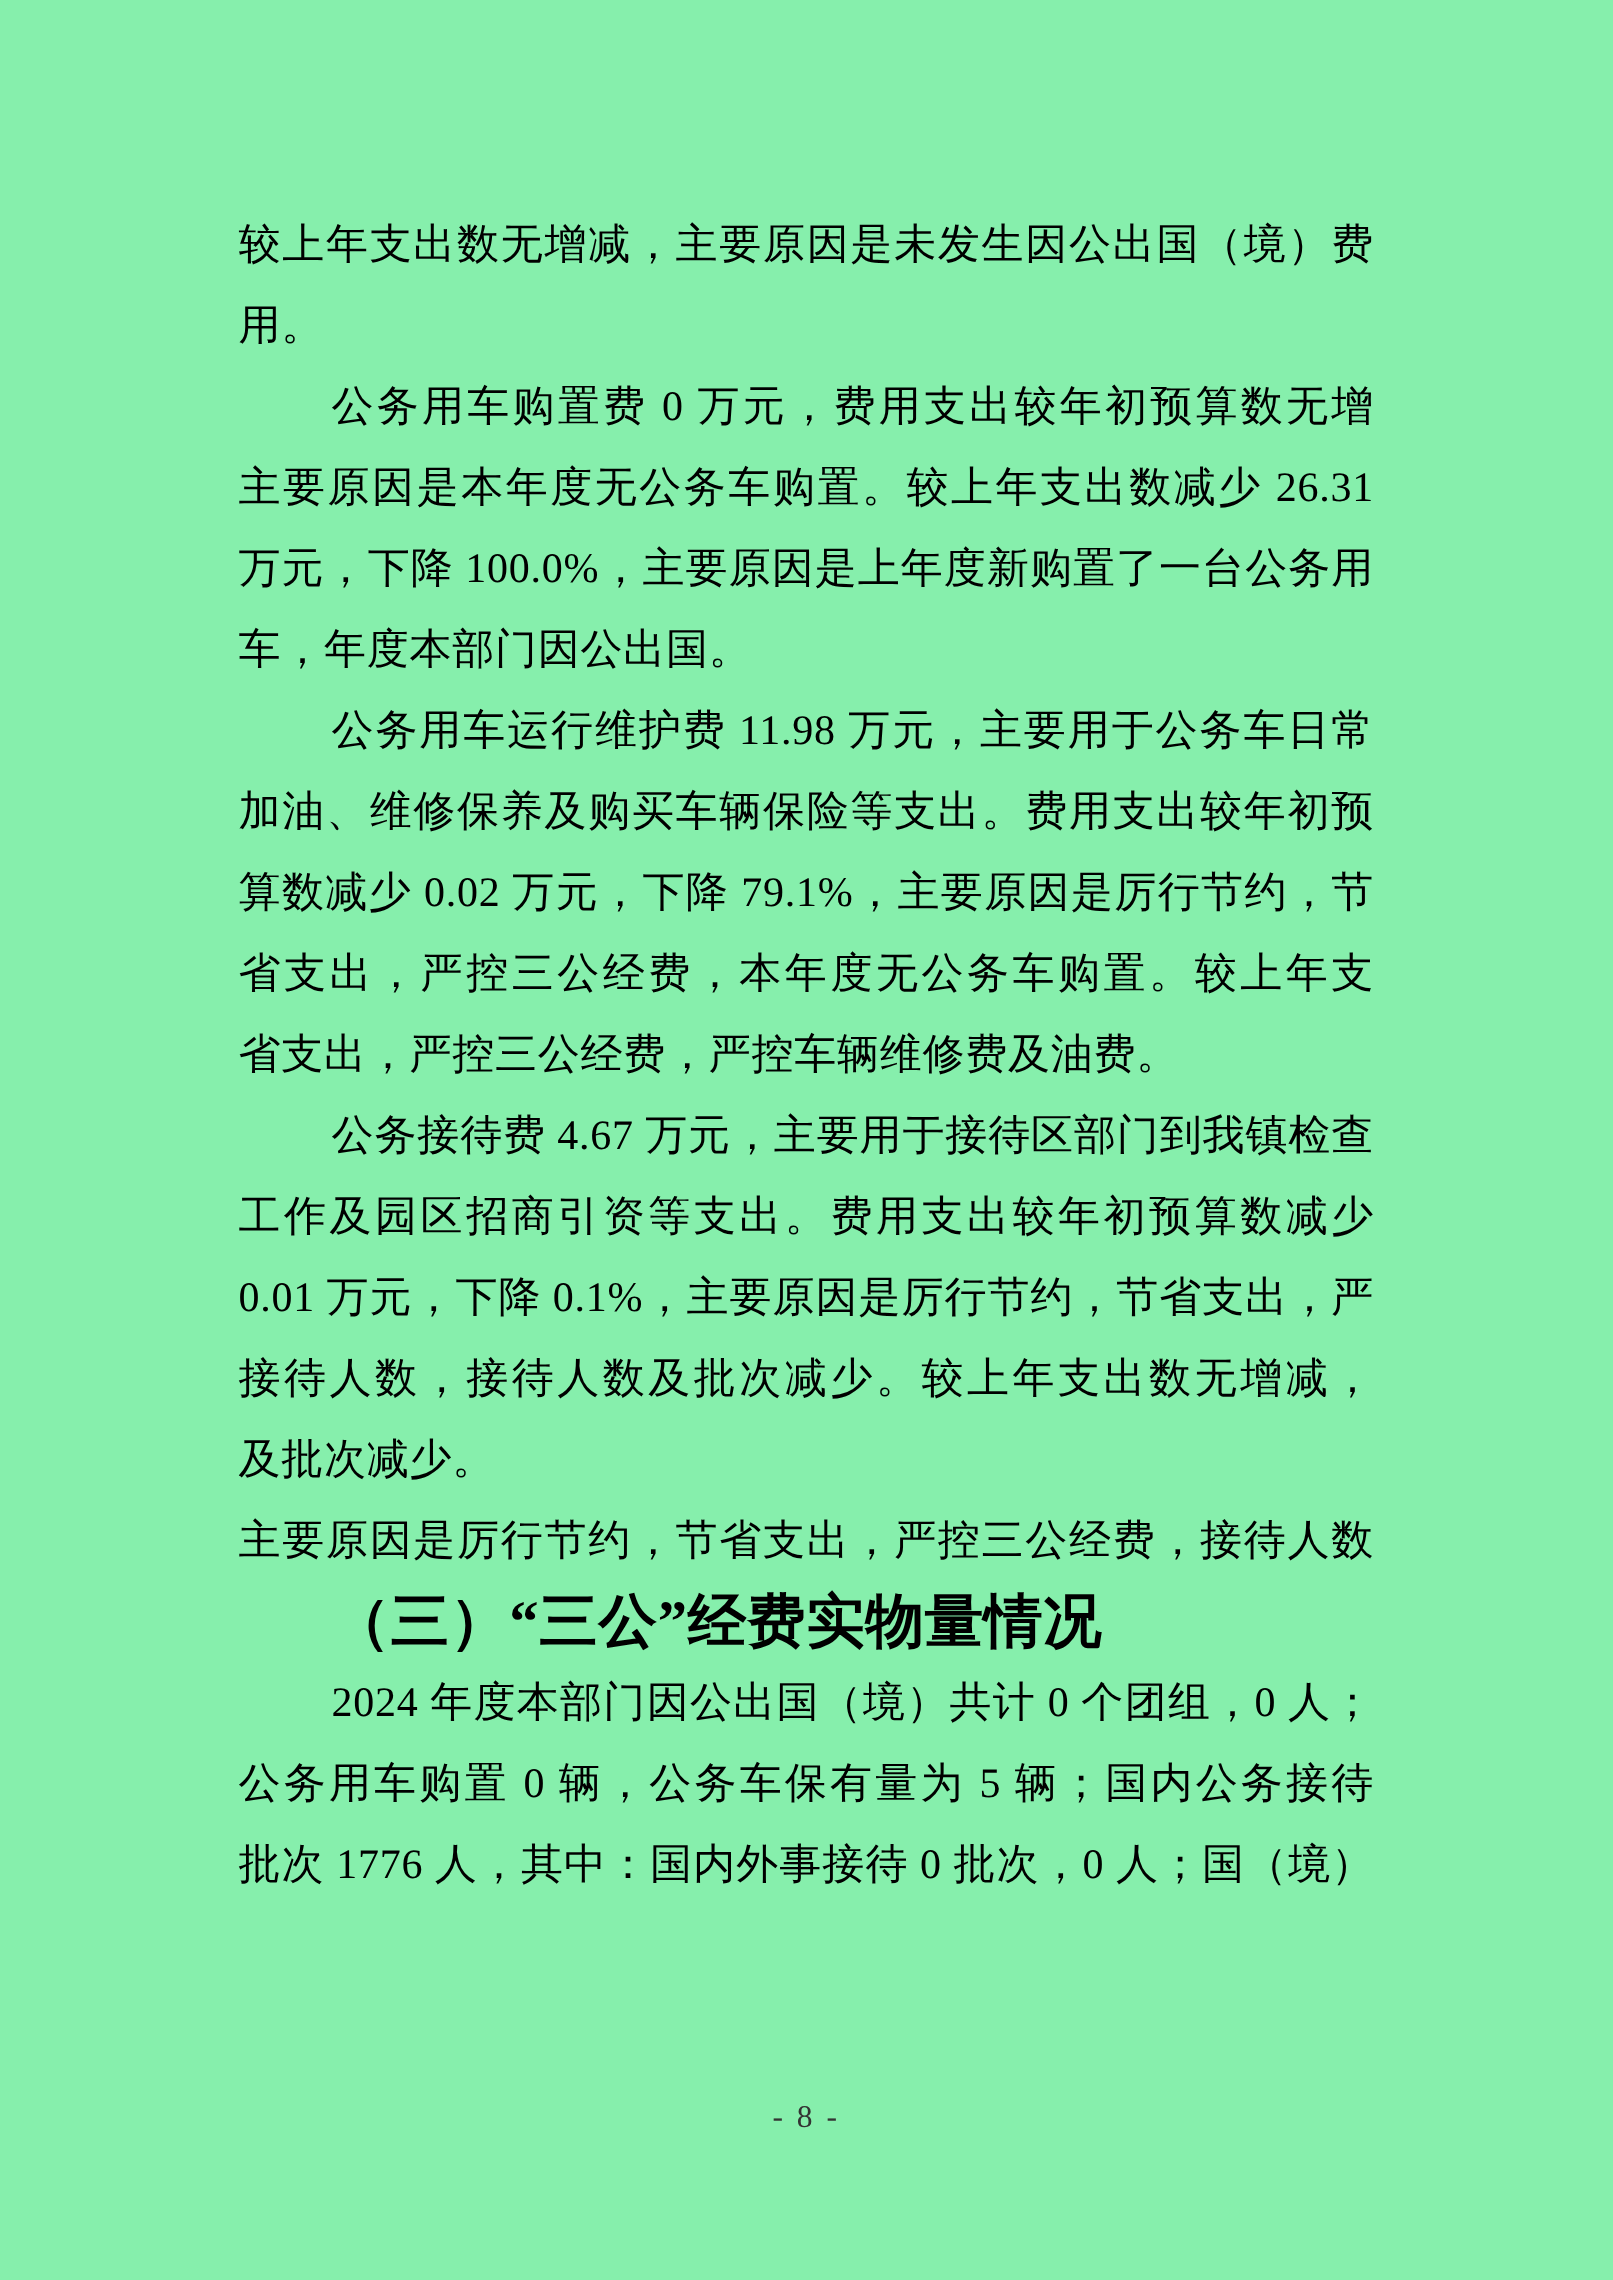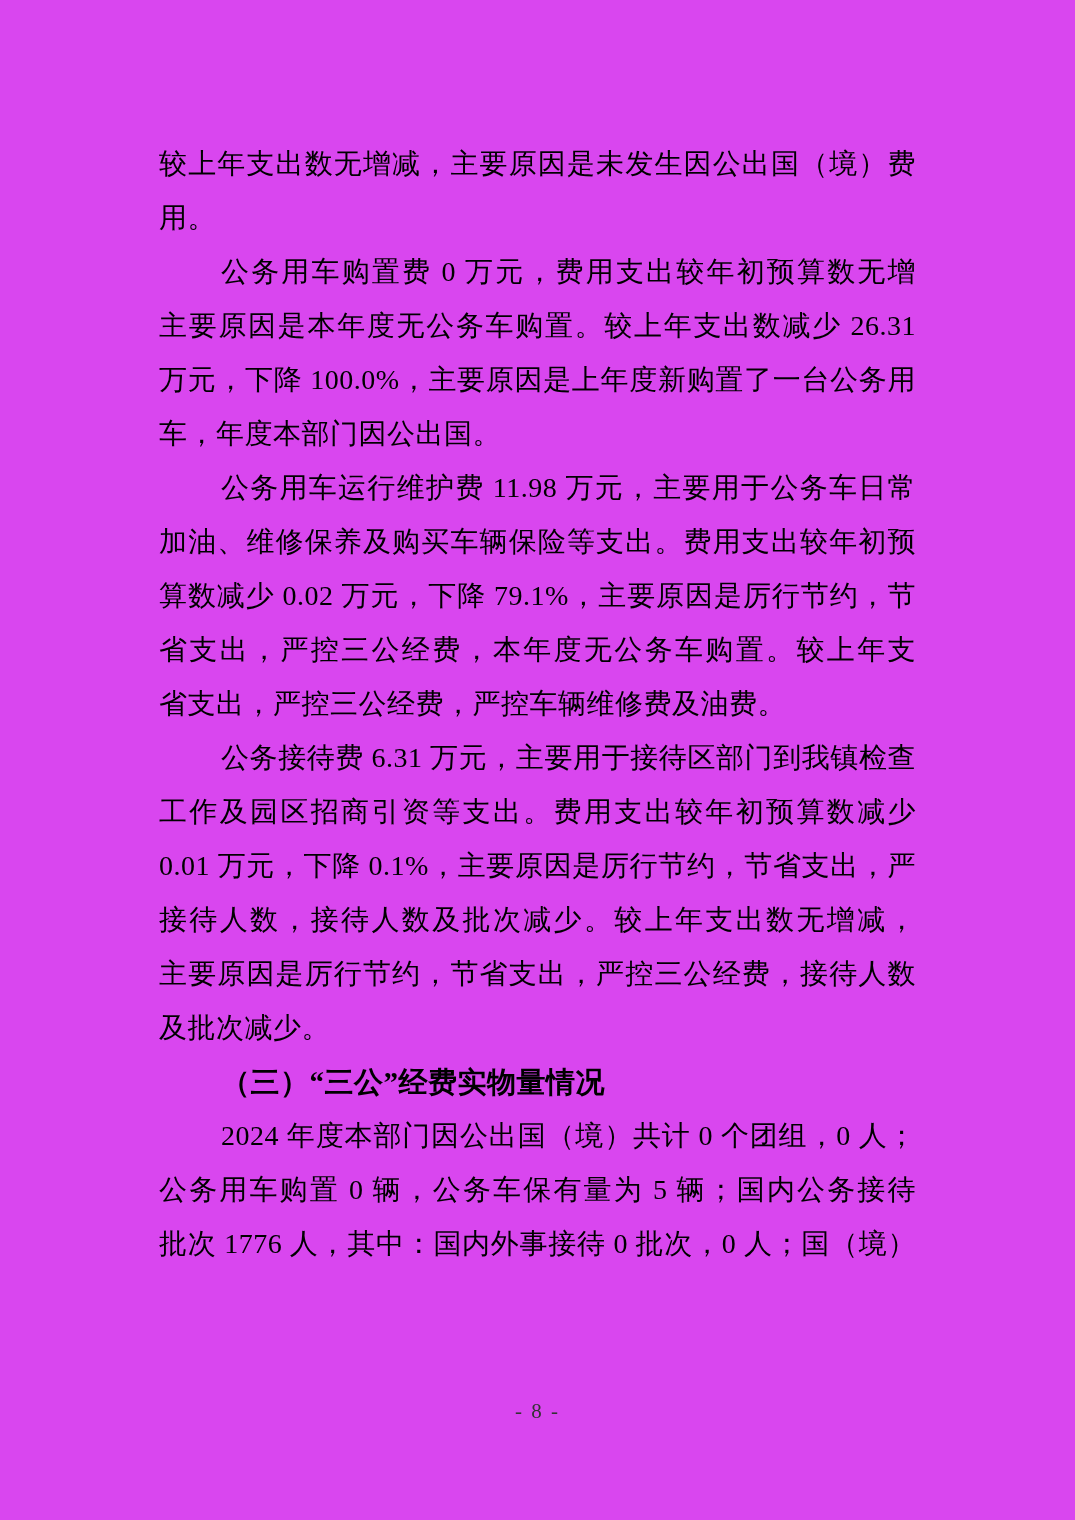--- a/index.html
+++ b/index.html
@@ -4,21 +4,21 @@
 <style>
   html, body {
     margin: 0;
     padding: 0;
     background: #ffffff;
   }
   .page {
     position: relative;
     width: 1075px;
     height: 1520px;
-    background: #d946ef;
+    background: #86efac;
     overflow: hidden;
     font-family: "Liberation Serif", "DejaVu Serif", serif;
     color: #000000;
   }
   .doc-body {
     position: absolute;
     left: 159px;
     top: 137px;
     width: 757px;
   }
@@ -33,21 +33,21 @@
   }
   .line.fill {
     text-align: justify;
     text-align-last: justify;
   }
   .line.indent {
     padding-left: 62px;
   }
   .line.heading {
     font-weight: 700;
-    font-size: 29px;
+    font-size: 39px;
   }
   .footer {
     position: absolute;
     top: 1399px;
     left: 0;
     width: 100%;
     text-align: center;
     font-size: 21px;
     color: #333333;
     letter-spacing: 2px;
@@ -62,25 +62,25 @@
       <div class="line">用。</div>
       <div class="line indent fill">公务用车购置费 0 万元，费用支出较年初预算数无增减，</div>
       <div class="line fill">主要原因是本年度无公务车购置。较上年支出数减少 26.31</div>
       <div class="line fill">万元，下降 100.0%，主要原因是上年度新购置了一台公务用</div>
       <div class="line">车，年度本部门因公出国。</div>
       <div class="line indent fill">公务用车运行维护费 11.98 万元，主要用于公务车日常</div>
       <div class="line fill">加油、维修保养及购买车辆保险等支出。费用支出较年初预</div>
       <div class="line fill">算数减少 0.02 万元，下降 79.1%，主要原因是厉行节约，节</div>
       <div class="line fill">省支出，严控三公经费，本年度无公务车购置。较上年支</div>
       <div class="line">省支出，严控三公经费，严控车辆维修费及油费。</div>
-      <div class="line indent fill">公务接待费 6.31 万元，主要用于接待区部门到我镇检查</div>
+      <div class="line indent fill">公务接待费 4.67 万元，主要用于接待区部门到我镇检查</div>
       <div class="line fill">工作及园区招商引资等支出。费用支出较年初预算数减少</div>
       <div class="line fill">0.01 万元，下降 0.1%，主要原因是厉行节约，节省支出，严</div>
       <div class="line fill">接待人数，接待人数及批次减少。较上年支出数无增减，</div>
+      <div class="line">及批次减少。</div>
       <div class="line fill">主要原因是厉行节约，节省支出，严控三公经费，接待人数</div>
-      <div class="line">及批次减少。</div>
       <div class="line heading indent">（三）“三公”经费实物量情况</div>
       <div class="line indent fill">2024 年度本部门因公出国（境）共计 0 个团组，0 人；</div>
       <div class="line fill">公务用车购置 0 辆，公务车保有量为 5 辆；国内公务接待 178</div>
       <div class="line fill">批次 1776 人，其中：国内外事接待 0 批次，0 人；国（境）</div>
     </div>
   <div class="footer">- 8 -</div>
 </div>
 
 </body></html>

